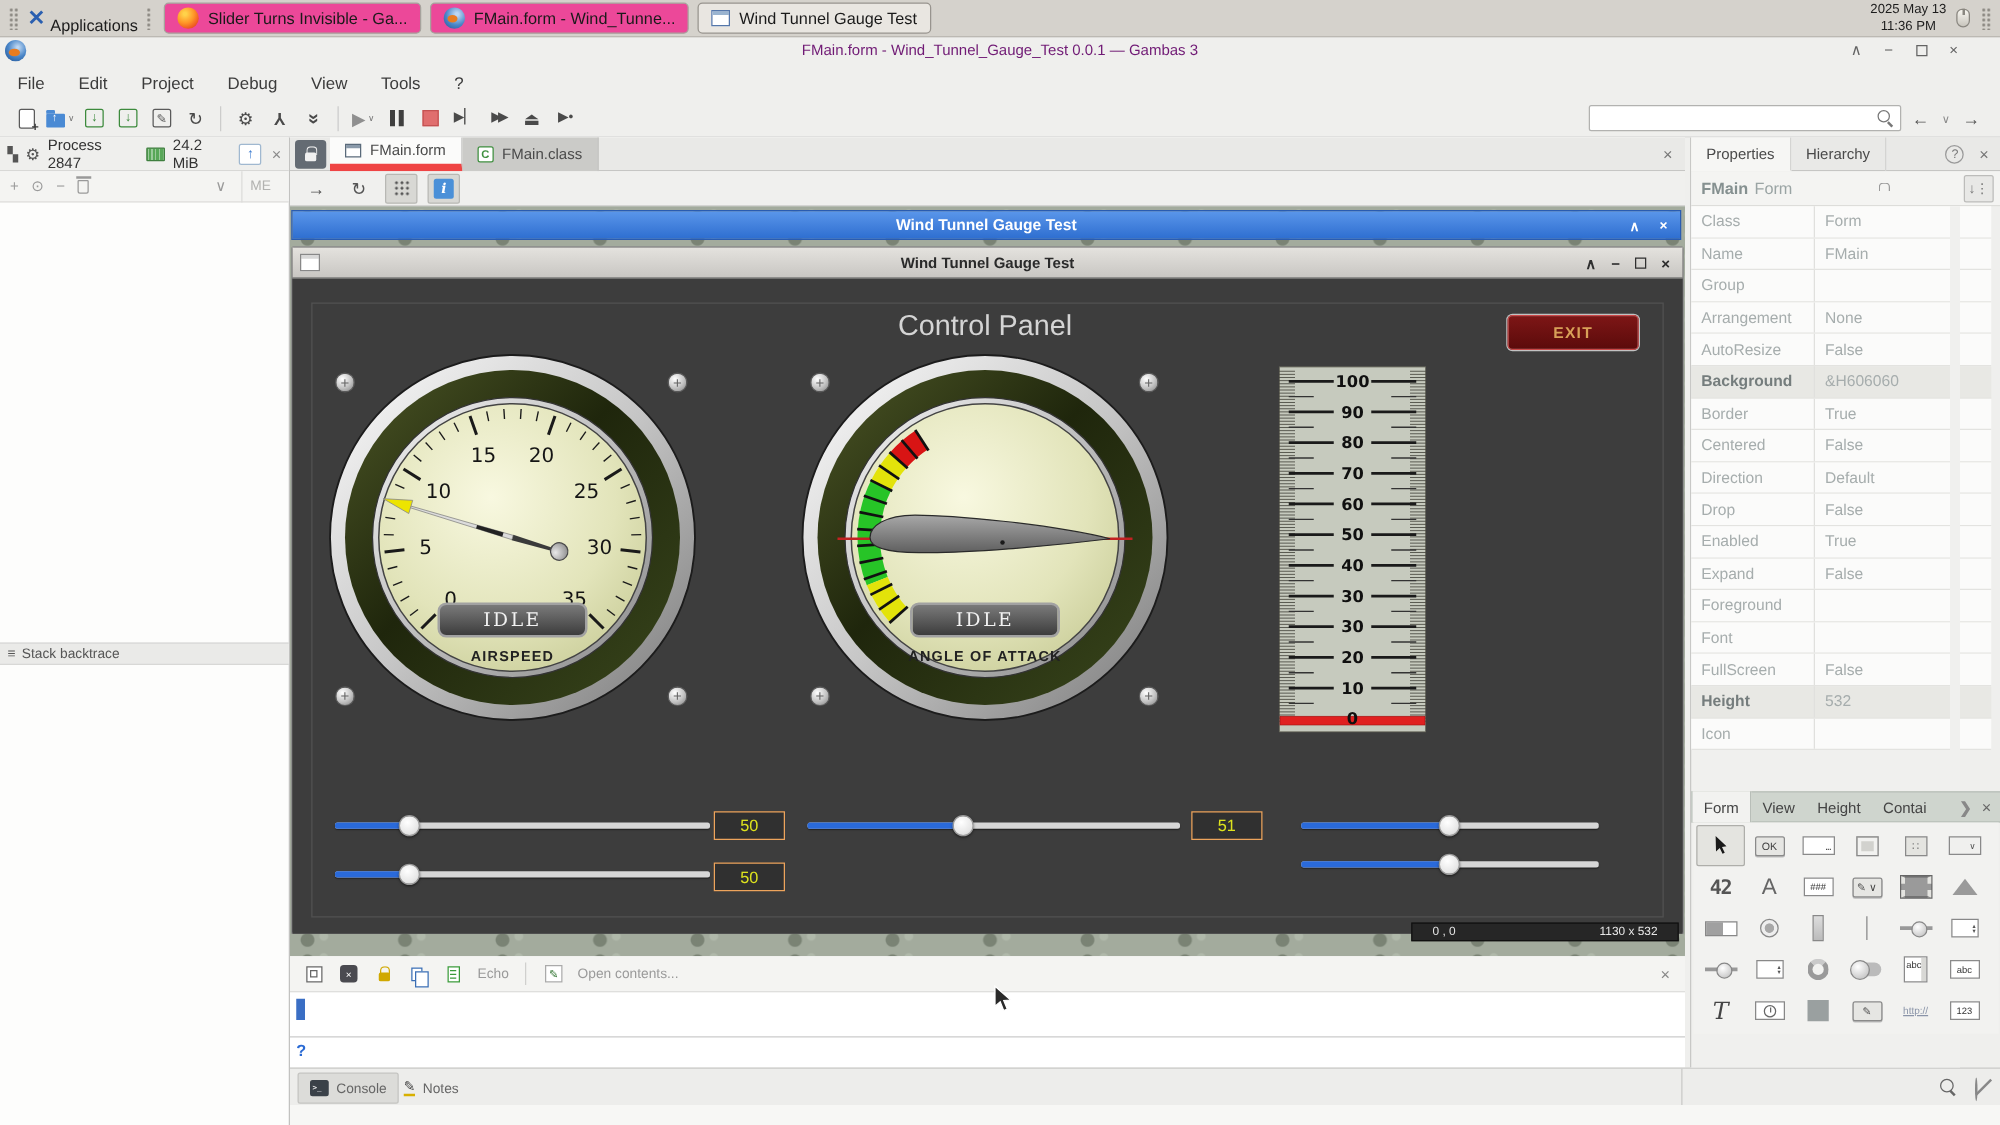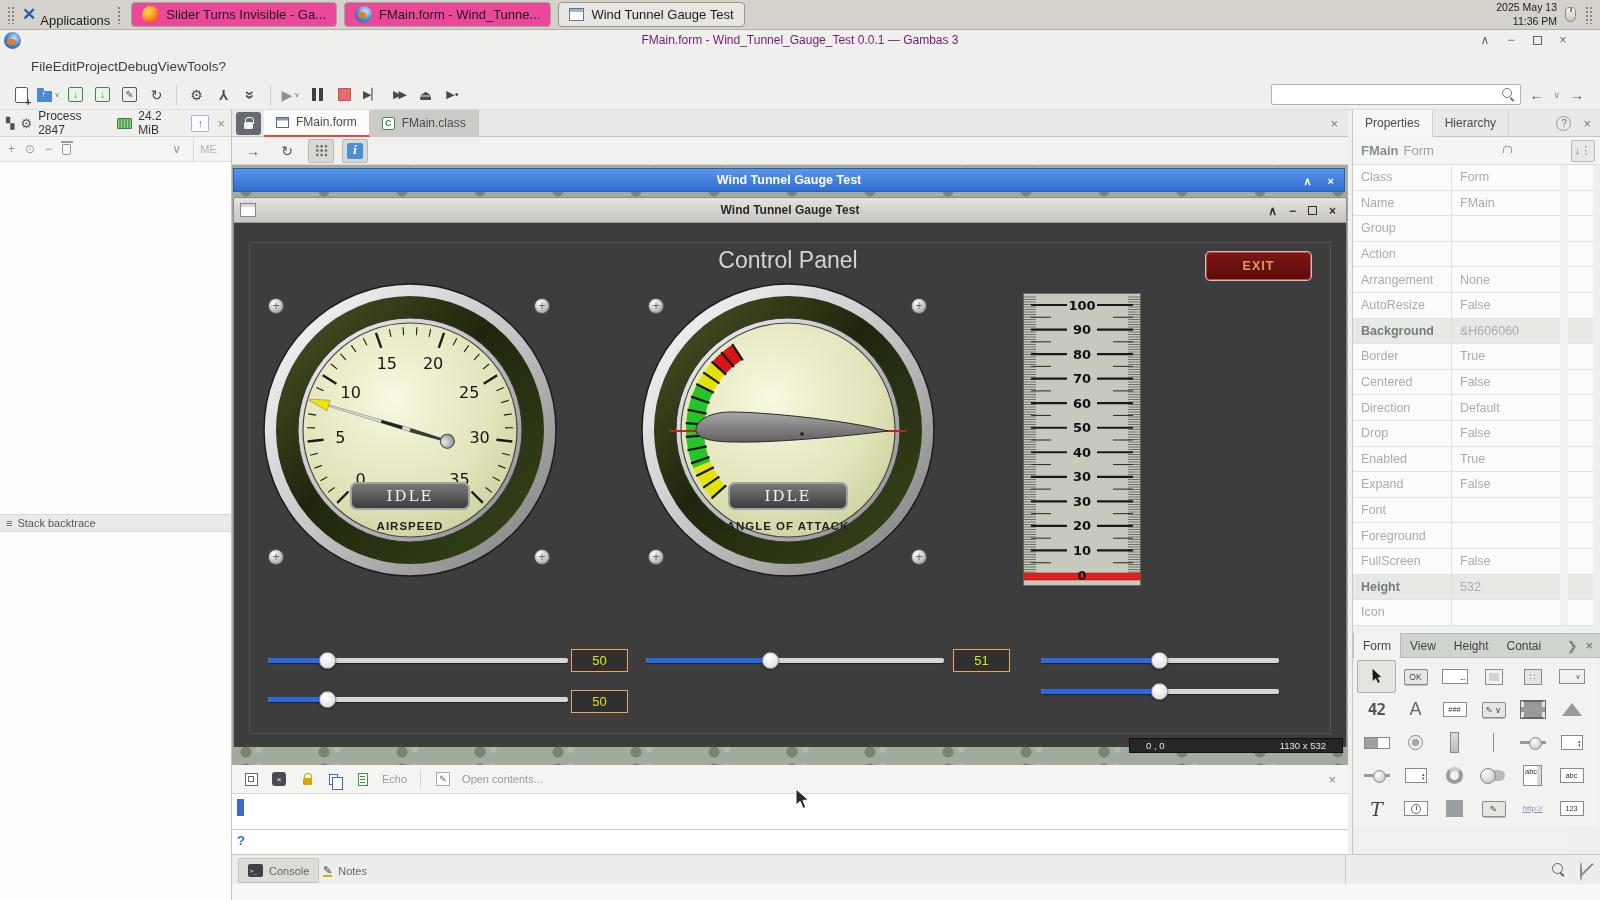--- a/index.html
+++ b/index.html
@@ -10,34 +10,34 @@
   #taskbar { position:absolute; left:0; top:0; width:1600px; height:30px; background:#d5d2cc; border-bottom:1px solid #b4b1ab; display:flex; align-items:center; padding:0 4px; }
   .grip { width:8px; height:18px; background-image:radial-gradient(circle,#8a8780 1px,transparent 1.3px); background-size:4px 4px; margin:0 3px; }
   .xlogo { color:#2a5fb0; font-size:17px; font-weight:bold; margin:0 4px; }
   #apps-label { font-size:13px; color:#1c1c1c; margin-right:4px;margin-top:12px; }
   .task-btn { display:flex; align-items:center; gap:7px; height:25px; padding:0 10px; margin-left:7px; border:1px solid #a6a29c; border-radius:4px; background:#ec4899; font-size:13px; color:#1a1a1a; max-width:215px; white-space:nowrap; overflow:hidden; }
   .task-btn.active { background:#e9e6e1; border-color:#98948e; }
   .ffx { width:17px; height:17px; border-radius:50%; background:radial-gradient(circle at 35% 30%, #ffd24a 8%, #ff9627 45%, #e8401f 85%); flex:none; }
   .gmb { width:17px; height:17px; border-radius:50%; background:radial-gradient(circle at 62% 32%, #bcd6f2 8%, #4a86c8 55%, #2a5fa0 90%); position:relative; flex:none; }
   .gmb::after { content:""; position:absolute; left:3px; top:6px; width:8px; height:6px; border-radius:50%; background:#e87c20; }
   .winico { width:15px; height:13px; border:1.5px solid #5577aa; background:#fff; box-shadow:inset 0 3px 0 #9ab4d0; flex:none; }
-  #clock { margin-left:auto; text-align:right; font-size:10.5px; line-height:1.3; color:#1c1c1c; }
+  #clock { margin-left:auto; text-align:center; font-size:10.5px; line-height:1.3; color:#1c1c1c; }
   .mouse-ico { width:11px; height:15px; border:1.5px solid #8a8780; border-radius:5px 5px 6px 6px; background:linear-gradient(#f8f6f0,#c8c5bd); margin:0 6px 0 8px; position:relative; }
   .mouse-ico::after { content:""; position:absolute; left:4px; top:-1px; width:1.5px; height:5px; background:#8a8780; }
 
   
   #ide-titlebar { position:absolute; left:0; top:30px; width:1600px; height:22px; background:#efefed; }
   #gambas-logo { position:absolute; left:4px; top:2px; width:17px; height:17px; border-radius:50%; background:radial-gradient(circle at 60% 35%, #bcd6f2 5%, #4a86c8 50%, #24589a 90%); }
   #gambas-logo::after { content:""; position:absolute; left:3px; top:7px; width:9px; height:6px; border-radius:50%; background:#e87c20; }
   #ide-title { position:absolute; left:0; right:0; top:3px; text-align:center; font-size:12px; color:#701a75; }
   .wc-row { position:absolute; right:30px; top:3px; display:flex; gap:12px; }
   .wc { color:#636363; font-size:12px; width:14px; text-align:center; line-height:15px; }
   .maxsq { width:9px; height:9px; border:1.6px solid #636363; display:inline-block; margin-top:3px; }
 
-  #menubar { position:absolute; left:0; top:52px; width:1600px; height:28px; display:flex; align-items:center; padding-left:31px; font-size:13.5px; color:#3c3c3c; background:#efefed; }
+  #menubar { position:absolute; left:0; top:52px; width:1600px; height:28px; display:flex; align-items:center; gap:27px; padding-left:14px; font-size:13.5px; color:#3c3c3c; background:#efefed; }
   #toolbar { position:absolute; left:0; top:80px; width:1600px; height:30px; display:flex; align-items:center; padding:0 8px; background:#efefed; border-bottom:1px solid #dcdcda; }
   .tbtn { width:27px; height:26px; display:flex; align-items:center; justify-content:center; color:#4a4a4a; }
   .sq { width:15px; height:15px; border:1.6px solid #5a5a5a; border-radius:2px; display:flex; align-items:center; justify-content:center; font-size:10px; color:#5a5a5a; }
   .sq.g { border-color:#3c8a3c; color:#3c8a3c; font-weight:bold; }
   .pg { width:13px; height:16px; border:1.6px solid #5a5a5a; border-radius:2px; position:relative; background:#fff; }
   .pg::after { content:"+"; position:absolute; right:-4px; bottom:-6px; font-size:10px; font-weight:bold; color:#3c3c3c; }
   .fold { width:15px; height:11px; background:#4a8ad4; border-radius:1px; position:relative; margin-top:3px; }
   .fold::before { content:""; position:absolute; left:0; top:-3px; width:7px; height:3px; background:#4a8ad4; border-radius:1px 1px 0 0; }
   .fold::after { content:"↑"; position:absolute; left:4px; top:-2px; color:#fff; font-size:9px; font-weight:bold; }
   .car { font-size:7px; color:#777; margin-left:2px; }
@@ -73,21 +73,21 @@
 
   
   #center { position:absolute; left:232px; top:110px; width:1116px; height:790px; background:#fff; }
   #tabrow { position:absolute; left:0; top:0; width:1116px; height:27px; background:#e9e9e7; border-bottom:1px solid #c6c6c4; display:flex; align-items:center; }
   .lockbtn { width:25px; height:23px; margin:0 3px 0 4px; background:#646b73; border-radius:3px; display:flex; align-items:center; justify-content:center; }
   .plock { width:9px; height:7px; background:#f0f0f0; border-radius:1.5px; position:relative; margin-top:5px; }
   .plock::before { content:""; position:absolute; left:1px; top:-5px; width:6.5px; height:6px; border:1.6px solid #f0f0f0; border-bottom:none; border-radius:3.5px 3.5px 0 0; }
   .plock.yellow { background:#d0a800; } .plock.yellow::before { border-color:#d0a800; }
   .plock.gray { background:#9a9a9a; } .plock.gray::before { border-color:#9a9a9a; }
   .etab { display:flex; align-items:center; gap:7px; font-size:12px; color:#4a4a4a; padding:0 12px; height:27px; border-right:1px solid #c6c6c4; background:#cbcbc8; }
-  .etab.active { background:#fbfbfa; border-bottom:2px solid #ef4444; }
+  .etab.active { background:#fbfbfa; border-bottom:6px solid #ef4444; }
   .formico { width:13px; height:11px; border:1.5px solid #5a6a7a; background:#fff; box-shadow:inset 0 2.5px 0 #8a9aaa; }
   .cico { width:13px; height:13px; border:1.5px solid #3f8f3f; color:#3f8f3f; font-size:9px; font-weight:bold; display:flex; align-items:center; justify-content:center; background:#fff; border-radius:2px; }
   .rowx { margin-left:auto; margin-right:10px; color:#777; font-size:13px; }
 
   #designer-toolbar { position:absolute; left:0; top:27px; width:1116px; height:28px; background:#f0f0ee; border-bottom:1px solid #d4d4d2; display:flex; align-items:center; gap:8px; padding-left:8px; }
   .dtbtn { width:26px; height:24px; display:flex; align-items:center; justify-content:center; color:#555; font-size:14px; }
   .dtbtn.on { background:#d8d8d4; border:1px solid #b8b8b4; border-radius:2px; }
   .i-grid { width:13px; height:13px; background-image:radial-gradient(circle,#555 1px,transparent 1.3px); background-size:4.4px 4.4px; }
   .i-info { width:16px; height:16px; background:#4a90d8; border-radius:2px; color:#fff; font-family:"DejaVu Serif",serif; font-style:italic; font-weight:bold; font-size:11px; display:flex; align-items:center; justify-content:center; }
 
@@ -951,24 +951,20 @@
       </div>
       <div class="prow">
         <div class="pl">Name</div>
         <div class="pv">FMain</div>
       </div>
       <div class="prow">
         <div class="pl">Group</div>
         <div class="pv"></div>
       </div>
       <div class="prow">
-        <div class="pl">Action</div>
-        <div class="pv"></div>
-      </div>
-      <div class="prow">
         <div class="pl">Arrangement</div>
         <div class="pv">None</div>
       </div>
       <div class="prow">
         <div class="pl">AutoResize</div>
         <div class="pv">False</div>
       </div>
       <div class="prow hl">
         <div class="pl">Background</div>
         <div class="pv">&amp;H606060</div>
@@ -991,25 +987,25 @@
       </div>
       <div class="prow">
         <div class="pl">Enabled</div>
         <div class="pv">True</div>
       </div>
       <div class="prow">
         <div class="pl">Expand</div>
         <div class="pv">False</div>
       </div>
       <div class="prow">
+        <div class="pl">Foreground</div>
+        <div class="pv"></div>
+      </div>
+      <div class="prow">
         <div class="pl">Font</div>
-        <div class="pv"></div>
-      </div>
-      <div class="prow">
-        <div class="pl">Foreground</div>
         <div class="pv"></div>
       </div>
       <div class="prow">
         <div class="pl">FullScreen</div>
         <div class="pv">False</div>
       </div>
       <div class="prow hl">
         <div class="pl">Height</div>
         <div class="pv">532</div>
       </div>

